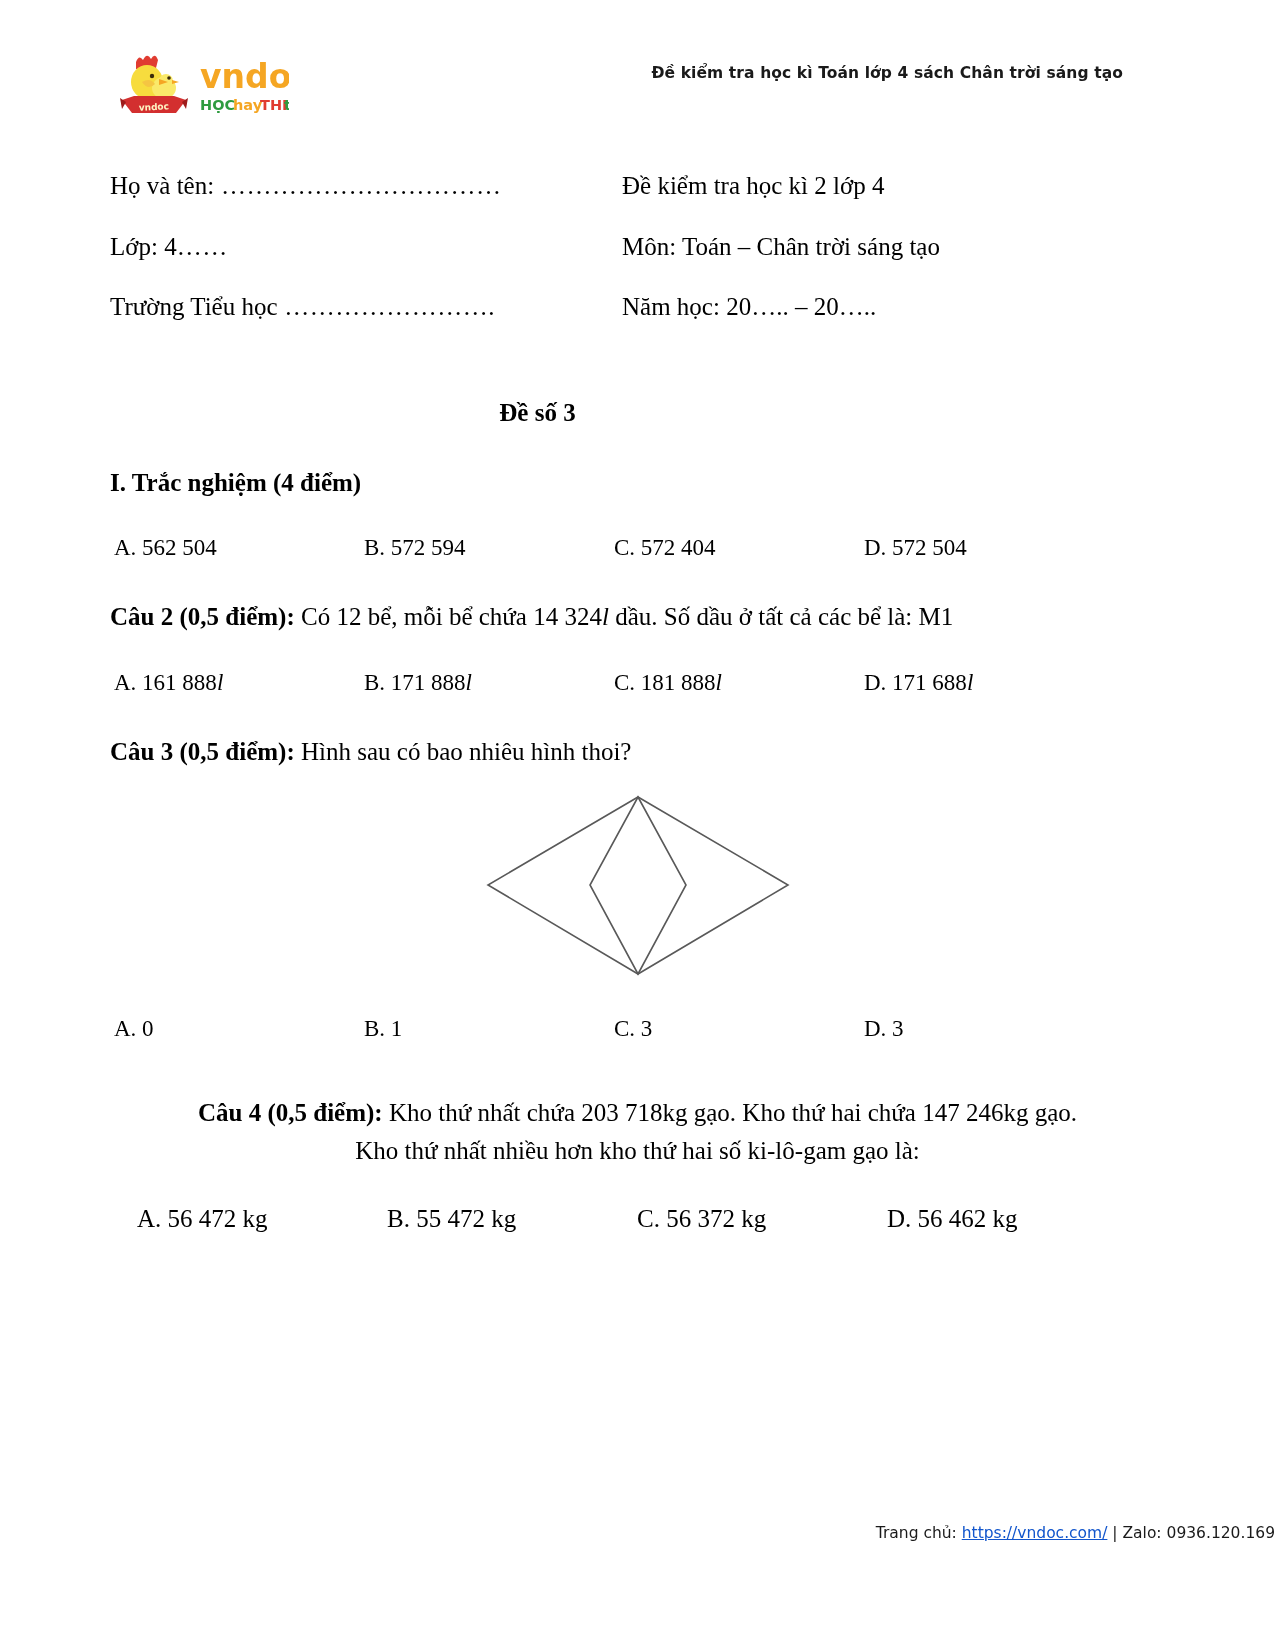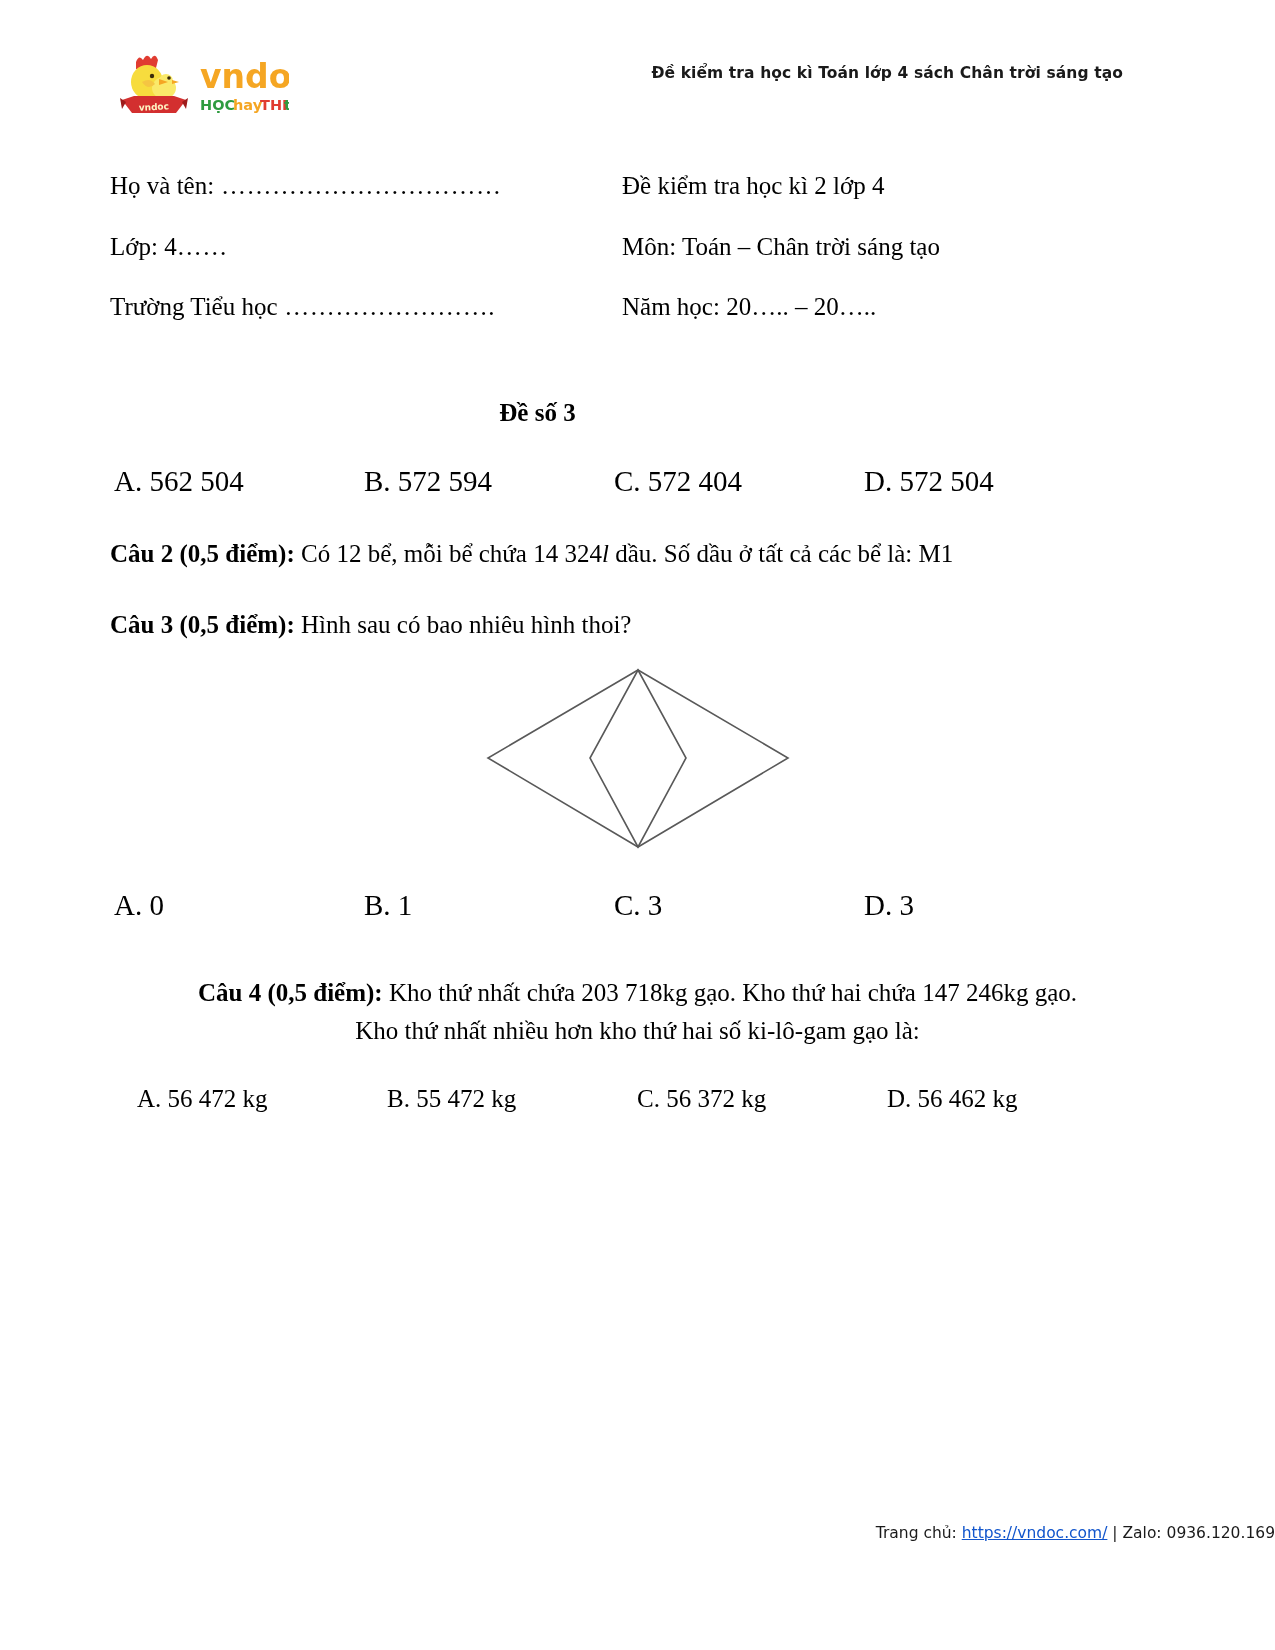--- a/index.html
+++ b/index.html
@@ -89,21 +89,21 @@
   .question {
     font-size: 25px;
     margin-top: 40px;
     line-height: 1.25;
   }
   .question .q-label { font-weight: bold; }
   .ital { font-style: italic; }
 
   .options {
     display: flex;
-    font-size: 29px;
+    font-size: 23px;
     margin-top: 38px;
   }
   .opt {
     flex: 0 0 250px;
     white-space: nowrap;
   }
   .opt:first-child { padding-left: 4px; }
 
   
   .q4-wrap {
@@ -211,31 +211,38 @@
         <span class="b">Trường Tiểu học</span><span class="dots"> …………………….</span>
       </div>
       <div class="info-right">
         <span class="b">Năm học:</span><span> 20….. – 20…..</span>
       </div>
     </div>
   </div>
 
   <div class="de-so">Đề số 3</div>
 
+  <div class="section-title">I. Trắc nghiệm (4 điểm)</div>
 
   <div class="options">
     <div class="opt">A. 562 504</div>
     <div class="opt">B. 572 594</div>
     <div class="opt">C. 572 404</div>
     <div class="opt">D. 572 504</div>
   </div>
 
   <div class="question">
     <span class="q-label">Câu 2 (0,5 điểm):</span><span> Có 12 bể, mỗi bể chứa 14 324</span><span class="ital">l</span><span> dầu. Số dầu ở tất cả các bể là: M1</span>
   </div>
+  <div class="options">
+    <div class="opt"><span>A. 161 888</span><span class="ital">l</span></div>
+    <div class="opt"><span>B. 171 888</span><span class="ital">l</span></div>
+    <div class="opt"><span>C. 181 888</span><span class="ital">l</span></div>
+    <div class="opt"><span>D. 171 688</span><span class="ital">l</span></div>
+  </div>
 
   <div class="question">
     <span class="q-label">Câu 3 (0,5 điểm):</span><span> Hình sau có bao nhiêu hình thoi?</span>
   </div>
 
   <div class="figure">
     <svg width="310" height="185" viewBox="0 0 310 185">
 
       <polygon points="155,4 305,92 155,181 5,92" fill="none" stroke="#595959" stroke-width="1.6"></polygon>
 

